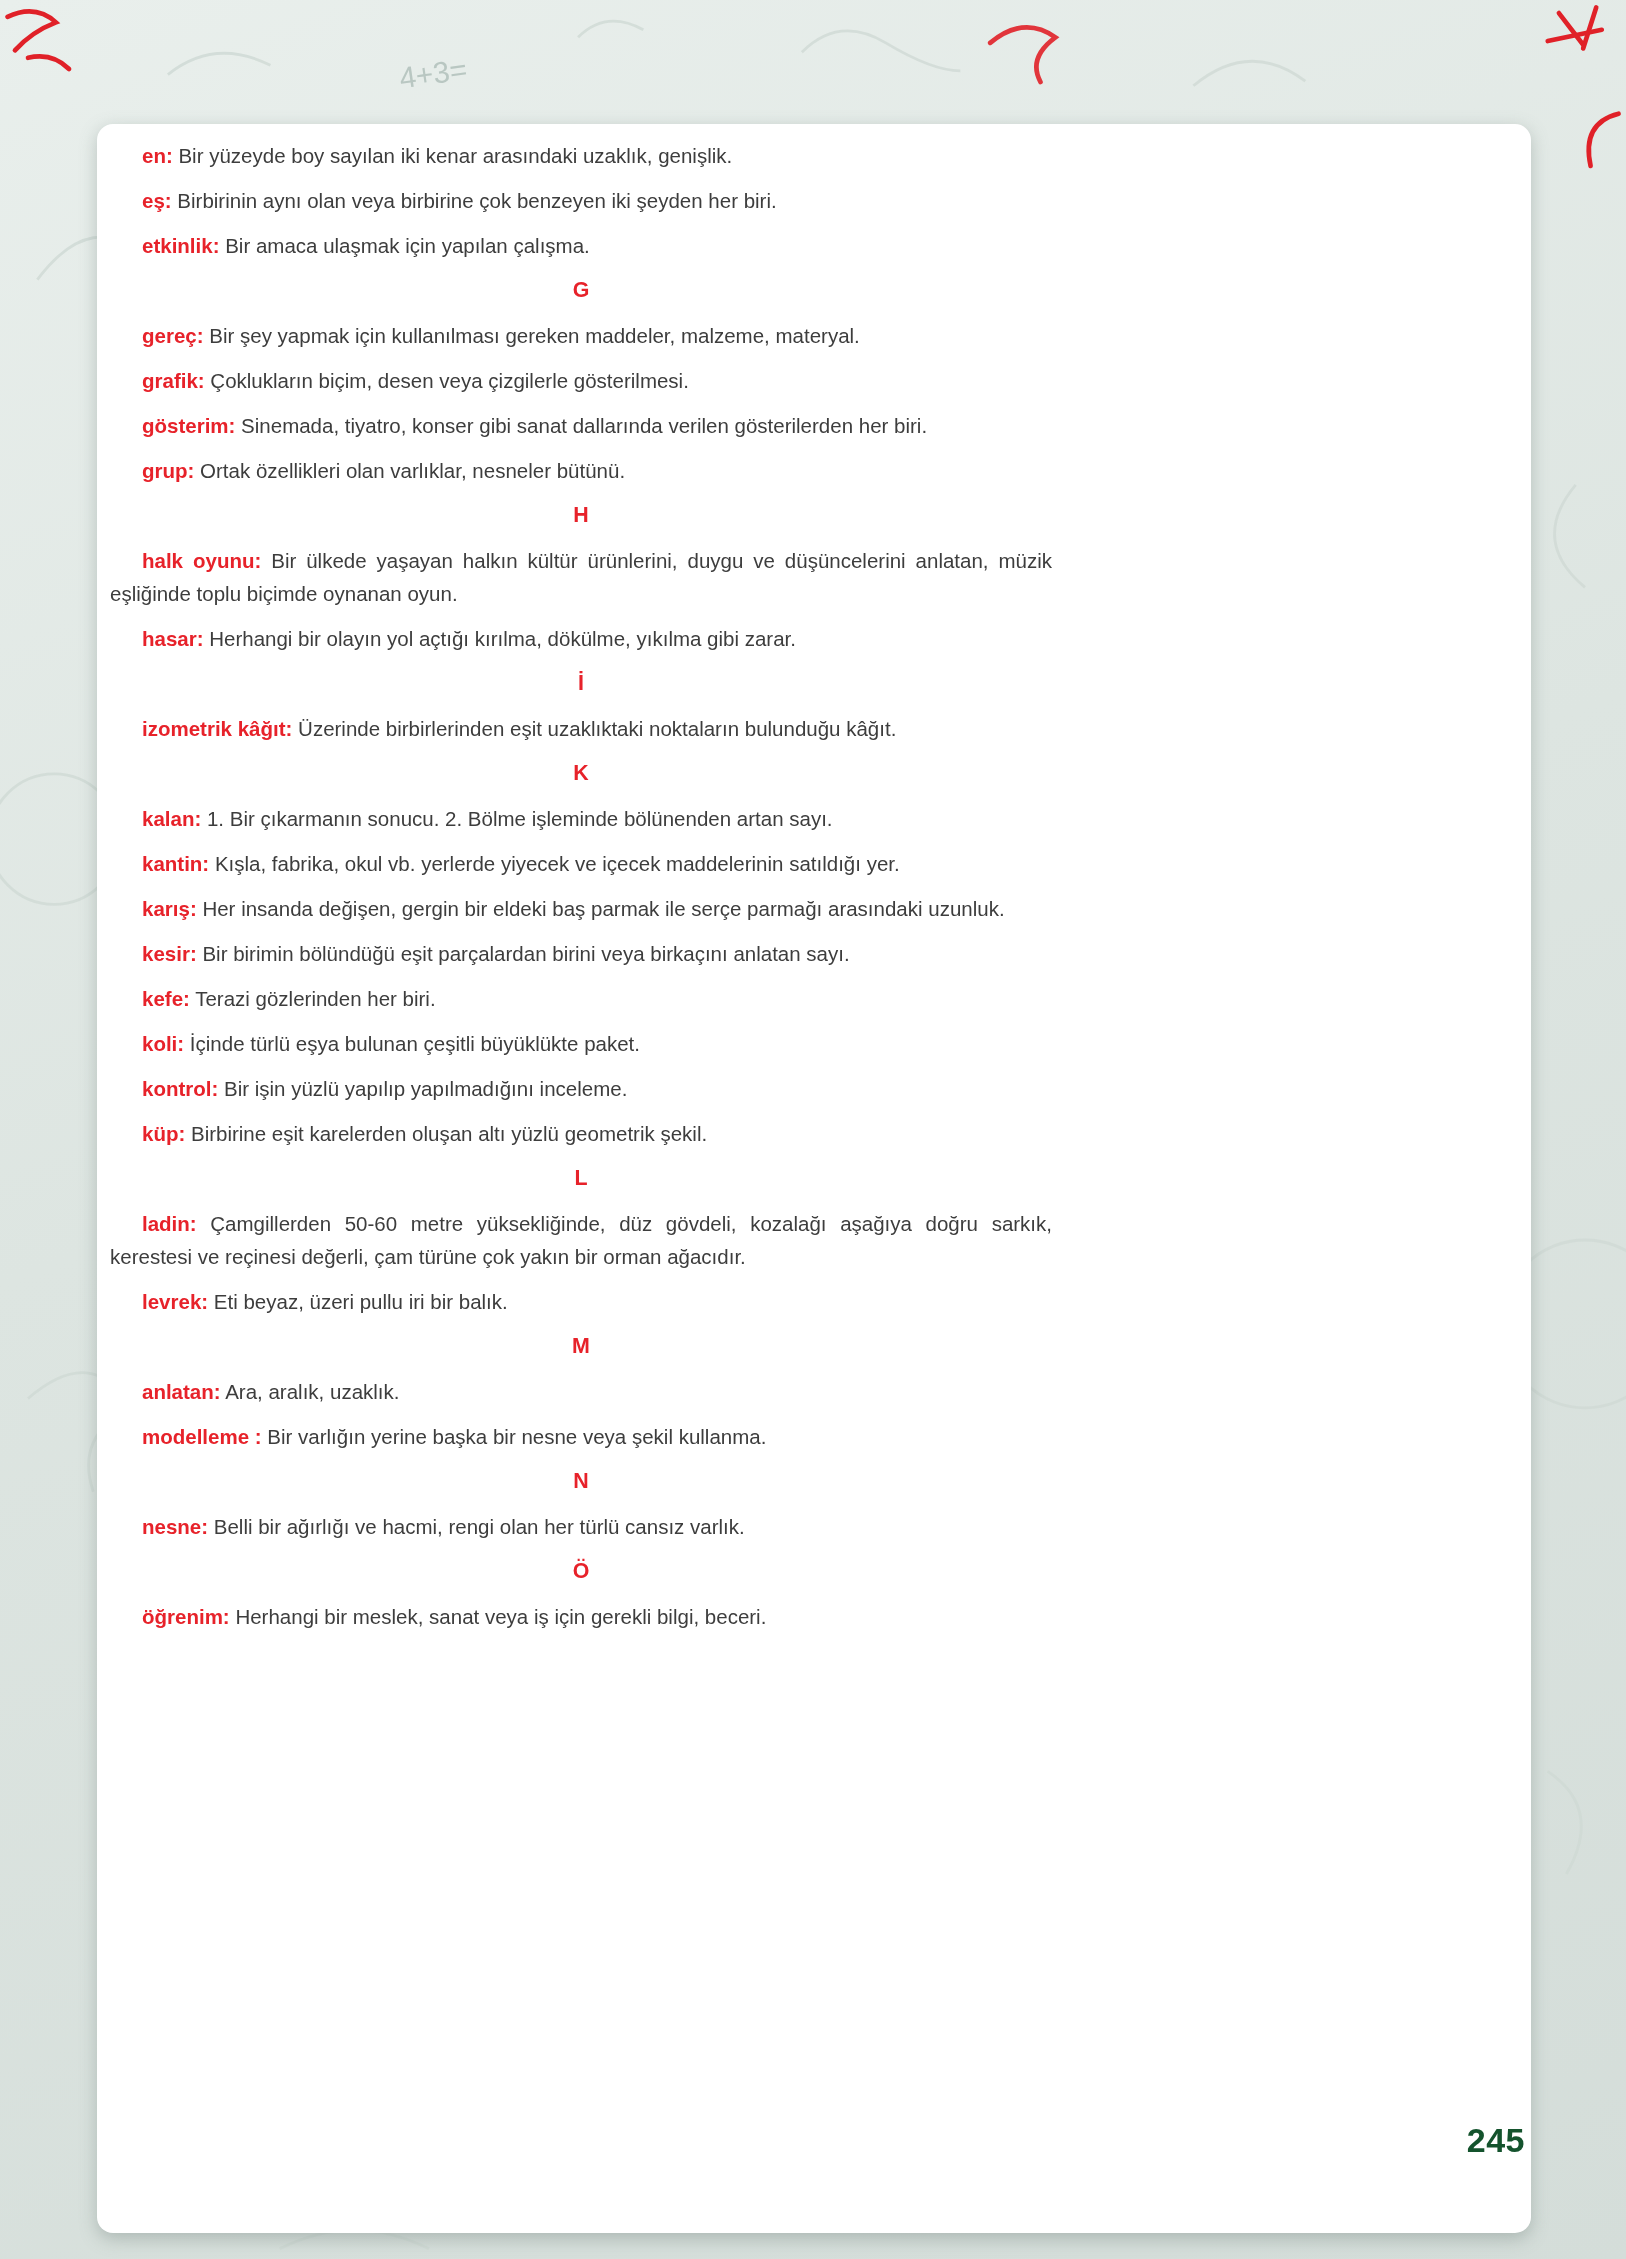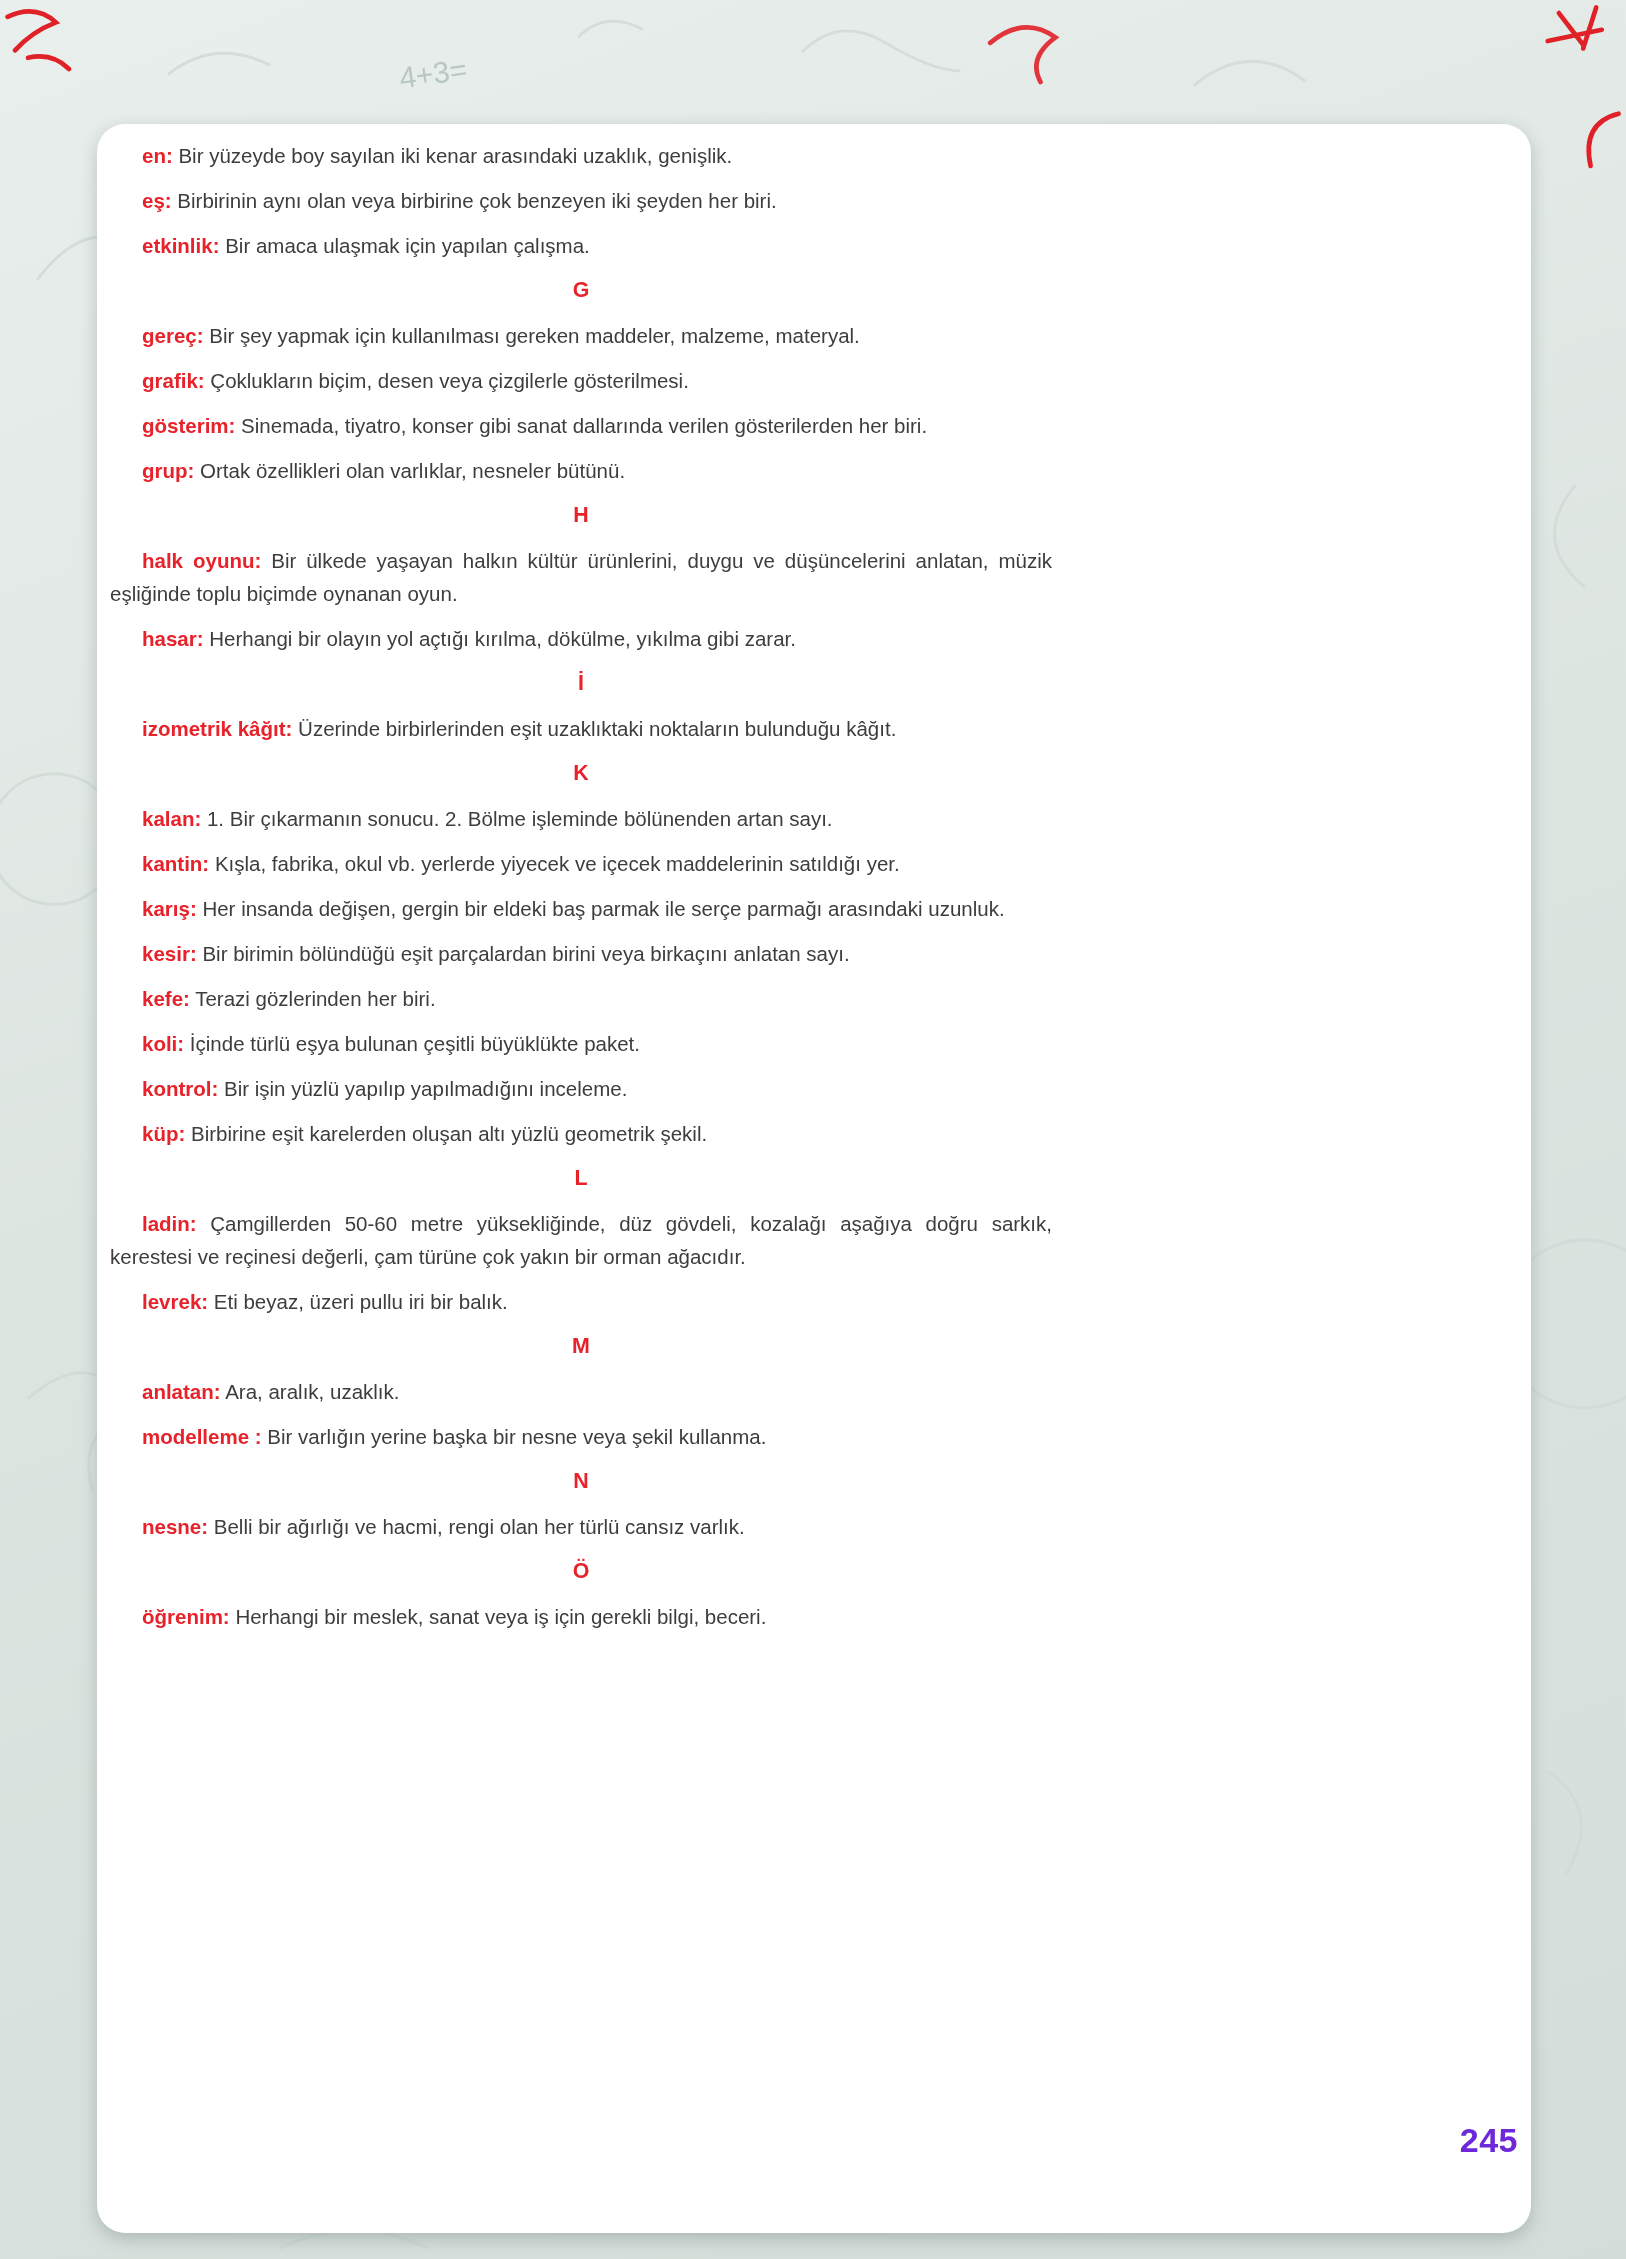--- a/index.html
+++ b/index.html
@@ -20,21 +20,21 @@
     inset: 0;
     pointer-events: none;
   }
   .card {
     position: absolute;
     left: 97px;
     top: 124px;
     width: 1434px;
     height: 2109px;
     background: #ffffff;
-    border-radius: 28px;
+    border-radius: 16px;
     box-shadow: 0 5.6px 17px rgba(96, 116, 110, 0.35);
   }
   .content {
     position: absolute;
     left: 13px;
     top: 15px;
     width: 942px;
   }
   .entry {
     margin: 0 0 12px 0;
@@ -51,25 +51,25 @@
   .letter {
     margin: 0 0 12px 0;
     font-size: 21.4px;
     line-height: 33px;
     font-weight: bold;
     color: #e7222a;
     text-align: center;
   }
   .pagenum {
     position: absolute;
-    right: 13px;
+    right: 6px;
     bottom: 73px;
     font-size: 34px;
     font-weight: bold;
-    color: #6d28d9;
+    color: #14532d;
     letter-spacing: 0.5px;
   }
 </style>
 </head>
 <body>
 
 <div class="page">
 
   <svg class="doodles" width="1627" height="2260" viewBox="0 0 1745 2424" aria-hidden="true">
     <g fill="none" stroke="#cfdad5" stroke-width="3" opacity="0.8">

